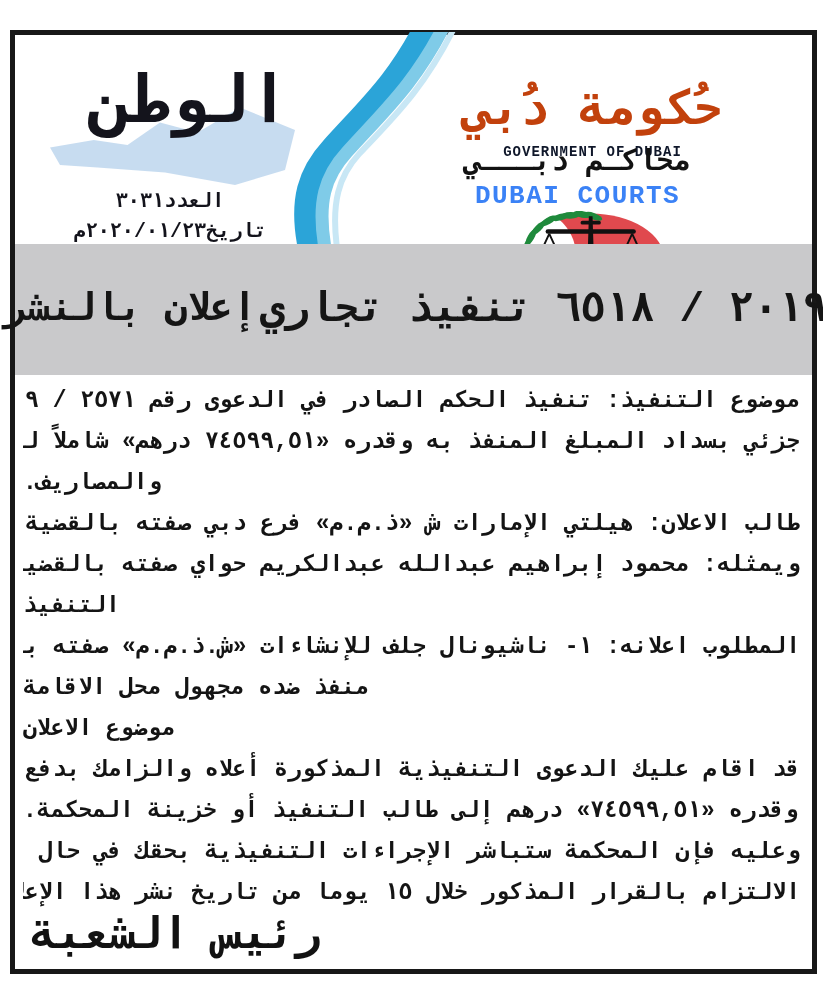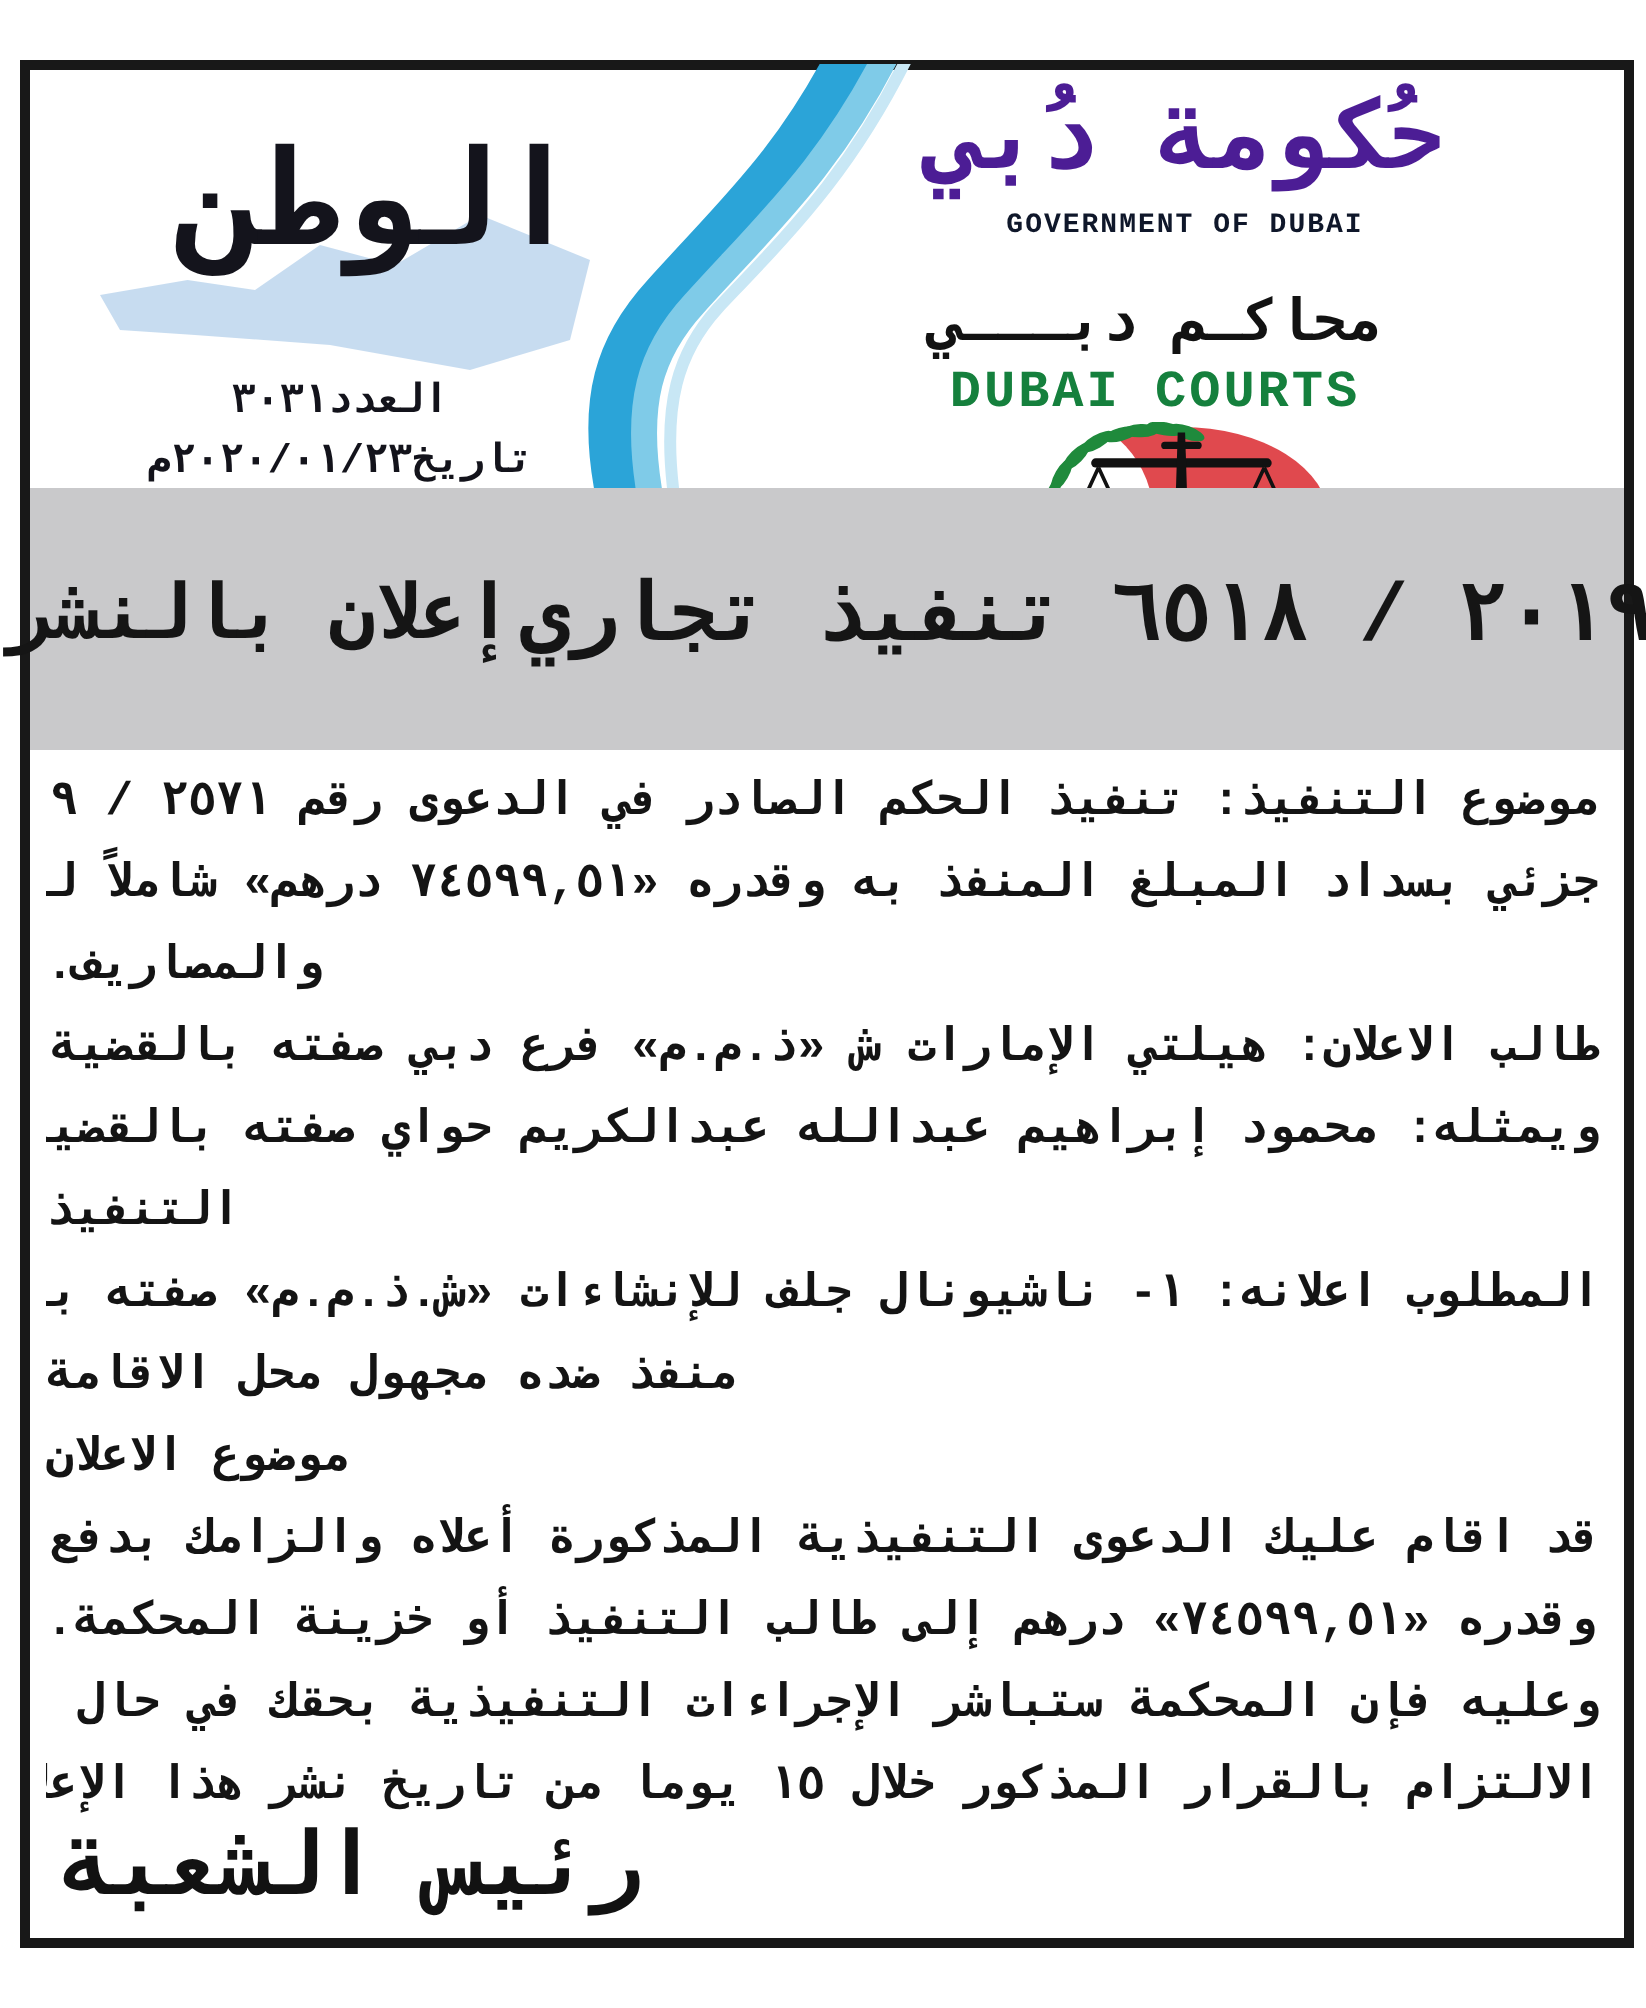--- a/index.html
+++ b/index.html
@@ -17,26 +17,26 @@
   .watan{
     position:absolute;left:50px;top:20px;width:250px;text-align:center;
     font-size:66px;font-weight:bold;color:#14141c;line-height:100px;
   }
   .issue{
     position:absolute;left:10px;top:152px;width:290px;text-align:center;
     font-size:20px;font-weight:bold;color:#13131b;line-height:30px;direction:rtl;
   }
   .wave{position:absolute;left:258px;top:-3px;width:195px;height:212px;}
   .gov{position:absolute;left:405px;top:6px;width:345px;text-align:center;}
-  .gov-ar{font-size:48px;line-height:62px;font-weight:bold;color:#4c1d95;direction:rtl;}
+  .gov-ar{font-size:48px;line-height:62px;font-weight:bold;color:#c2410c;direction:rtl;margin-top:39px;}
   .gov-en{font-size:14px;font-weight:bold;letter-spacing:1px;color:#0f172a;margin-top:2px;}
   .courts{position:absolute;left:340px;top:110px;width:445px;display:flex;align-items:center;flex-direction:column;}
   .courts-text{width:250px;text-align:center;}
   .courts-ar{font-size:29px;line-height:36px;font-weight:bold;color:#121212;direction:rtl;}
-  .courts-en{font-size:26px;line-height:30px;font-weight:bold;letter-spacing:1.5px;color:#15803d;}
+  .courts-en{font-size:26px;line-height:30px;font-weight:bold;letter-spacing:1.5px;color:#3b82f6;}
   .emblem{width:175px;height:98px;margin-left:8px;}
   
   .title-band{
     position:absolute;left:0;top:209px;width:797px;height:131px;background:#c9c9cb;
     display:flex;flex-direction:row;justify-content:center;align-items:center;gap:4px;
   }
   .band-l1{font-size:38px;line-height:58px;font-weight:bold;color:#151515;direction:rtl;white-space:nowrap;}
   .band-l2{font-size:41px;line-height:56px;font-weight:bold;color:#151515;direction:rtl;white-space:nowrap;}
   
   .body-text{position:absolute;left:8px;right:12px;top:346px;direction:rtl;}

